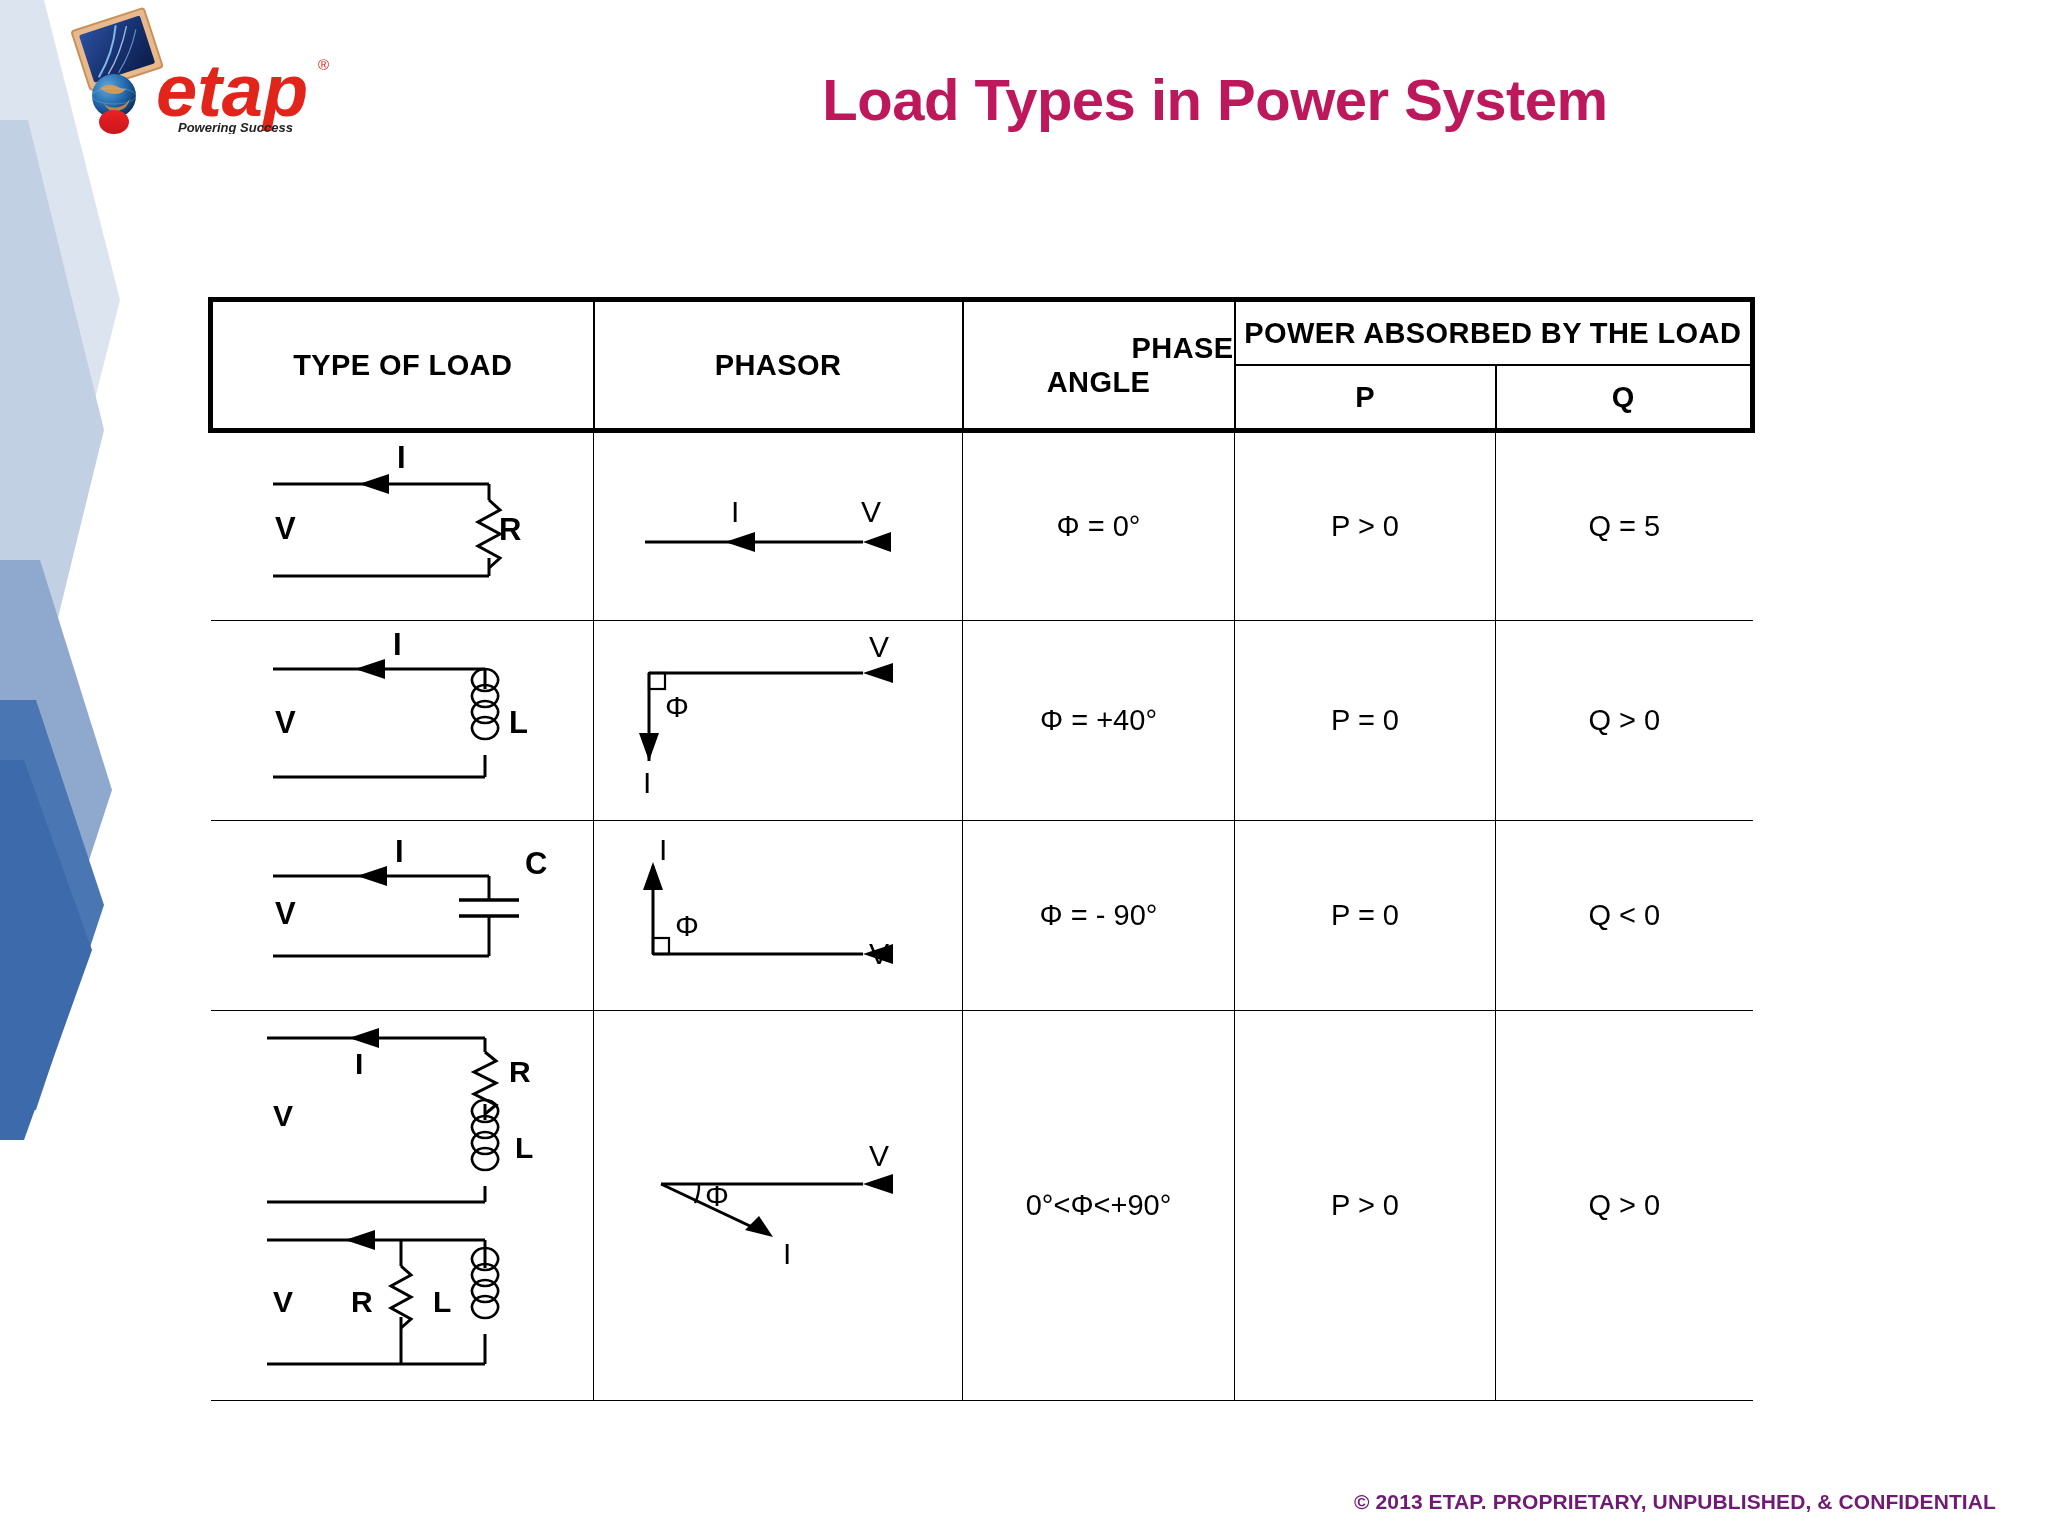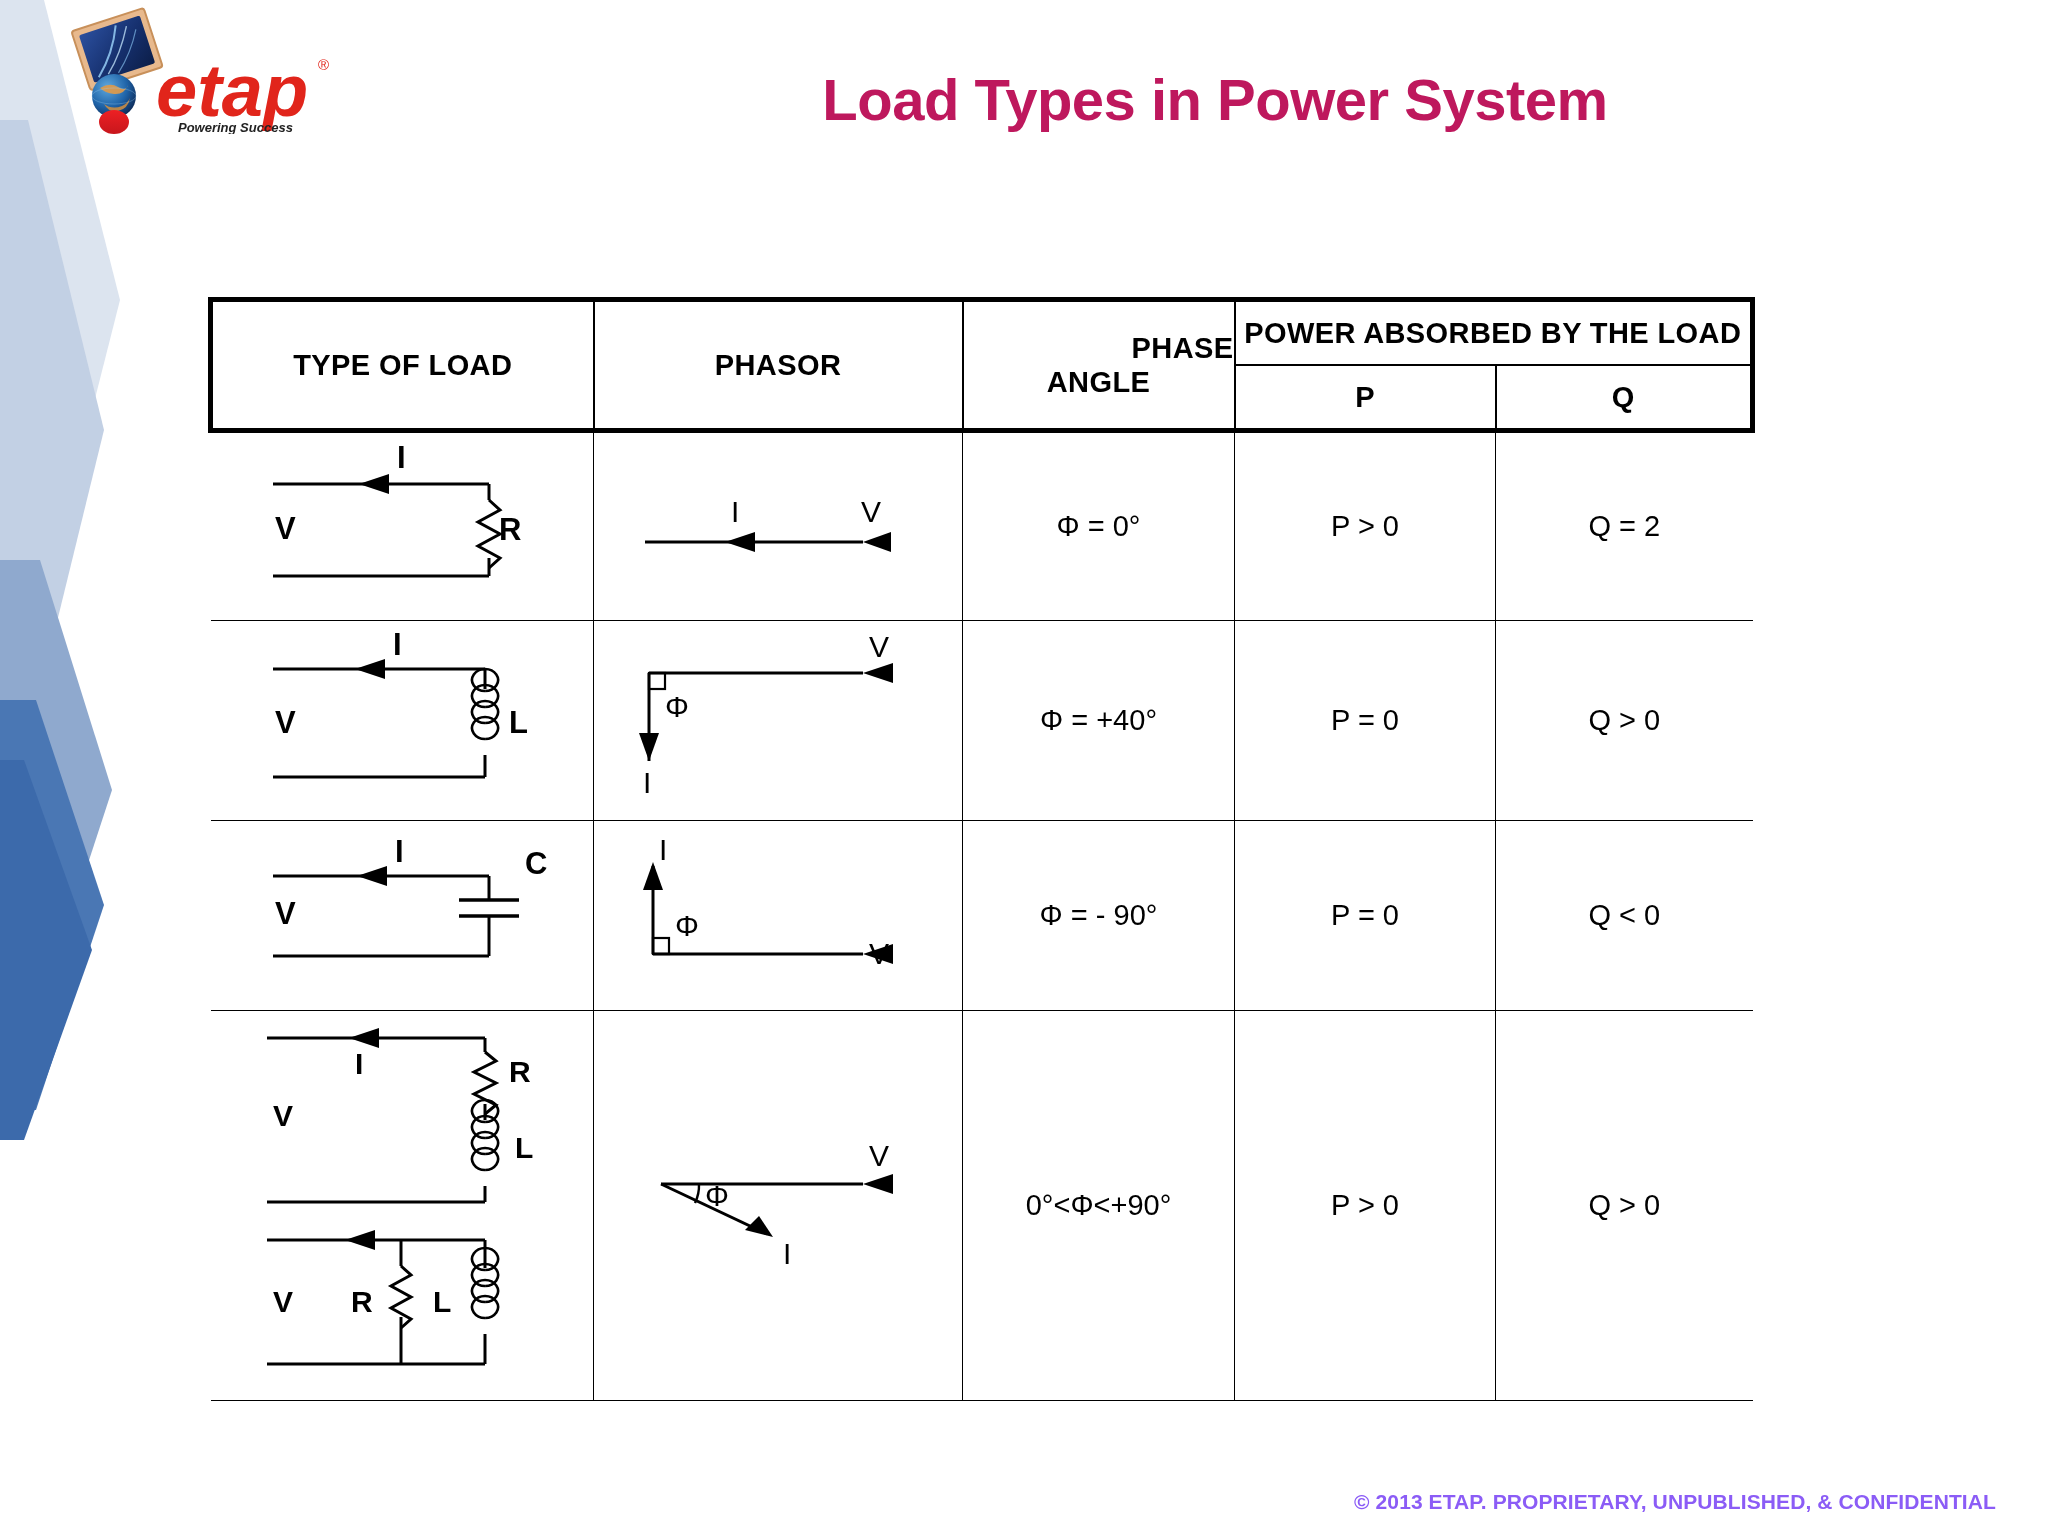--- a/index.html
+++ b/index.html
@@ -102,21 +102,21 @@
   .txt { font-size: 29px; font-weight: normal; white-space: nowrap; }
 
   
   #footer {
     position: absolute;
     right: 52px;
     bottom: 22px;
     font-size: 21px;
     font-weight: bold;
     letter-spacing: 0.1px;
-    color: #8b5cf6;
+    color: #701a75;
     white-space: nowrap;
   }
 </style>
 </head>
 <body>
 
 <div id="left-deco">
   <svg width="160" height="1536" viewBox="0 0 160 1536" xmlns="http://www.w3.org/2000/svg">
     <polygon points="0,0 44,0 120,300 44,600 0,600" fill="#DCE4EF"></polygon>
     <polygon points="0,120 28,120 104,430 28,740 0,740" fill="#C2D0E4"></polygon>
@@ -220,21 +220,21 @@
             <line x1="32" y1="100" x2="250" y2="100"></line>
           </g>
           <polygon points="112,100 142,110 142,90" fill="#000"></polygon>
           <polygon points="250,100 278,110 278,90" fill="#000"></polygon>
           <text x="118" y="80" font-size="30" font-family="'Liberation Sans', sans-serif">I</text>
           <text x="248" y="80" font-size="30" font-family="'Liberation Sans', sans-serif">V</text>
         </svg>
       </td>
       <td class="body-cell txt vline-r">Φ = 0°</td>
       <td class="body-cell txt vline-r">P &gt; 0</td>
-      <td class="body-cell txt">Q = 2</td>
+      <td class="body-cell txt">Q = 5</td>
     </tr>
 
     <tr class="row-l">
       <td class="body-cell cell-fig vline-r">
         <svg width="330" height="180" viewBox="0 0 330 180" xmlns="http://www.w3.org/2000/svg">
           <g stroke="#000" stroke-width="3" fill="none">
             <line x1="36" y1="38" x2="248" y2="38"></line>
             <line x1="248" y1="38" x2="248" y2="58"></line>
             <line x1="248" y1="124" x2="248" y2="146"></line>
             <line x1="36" y1="146" x2="248" y2="146"></line>

